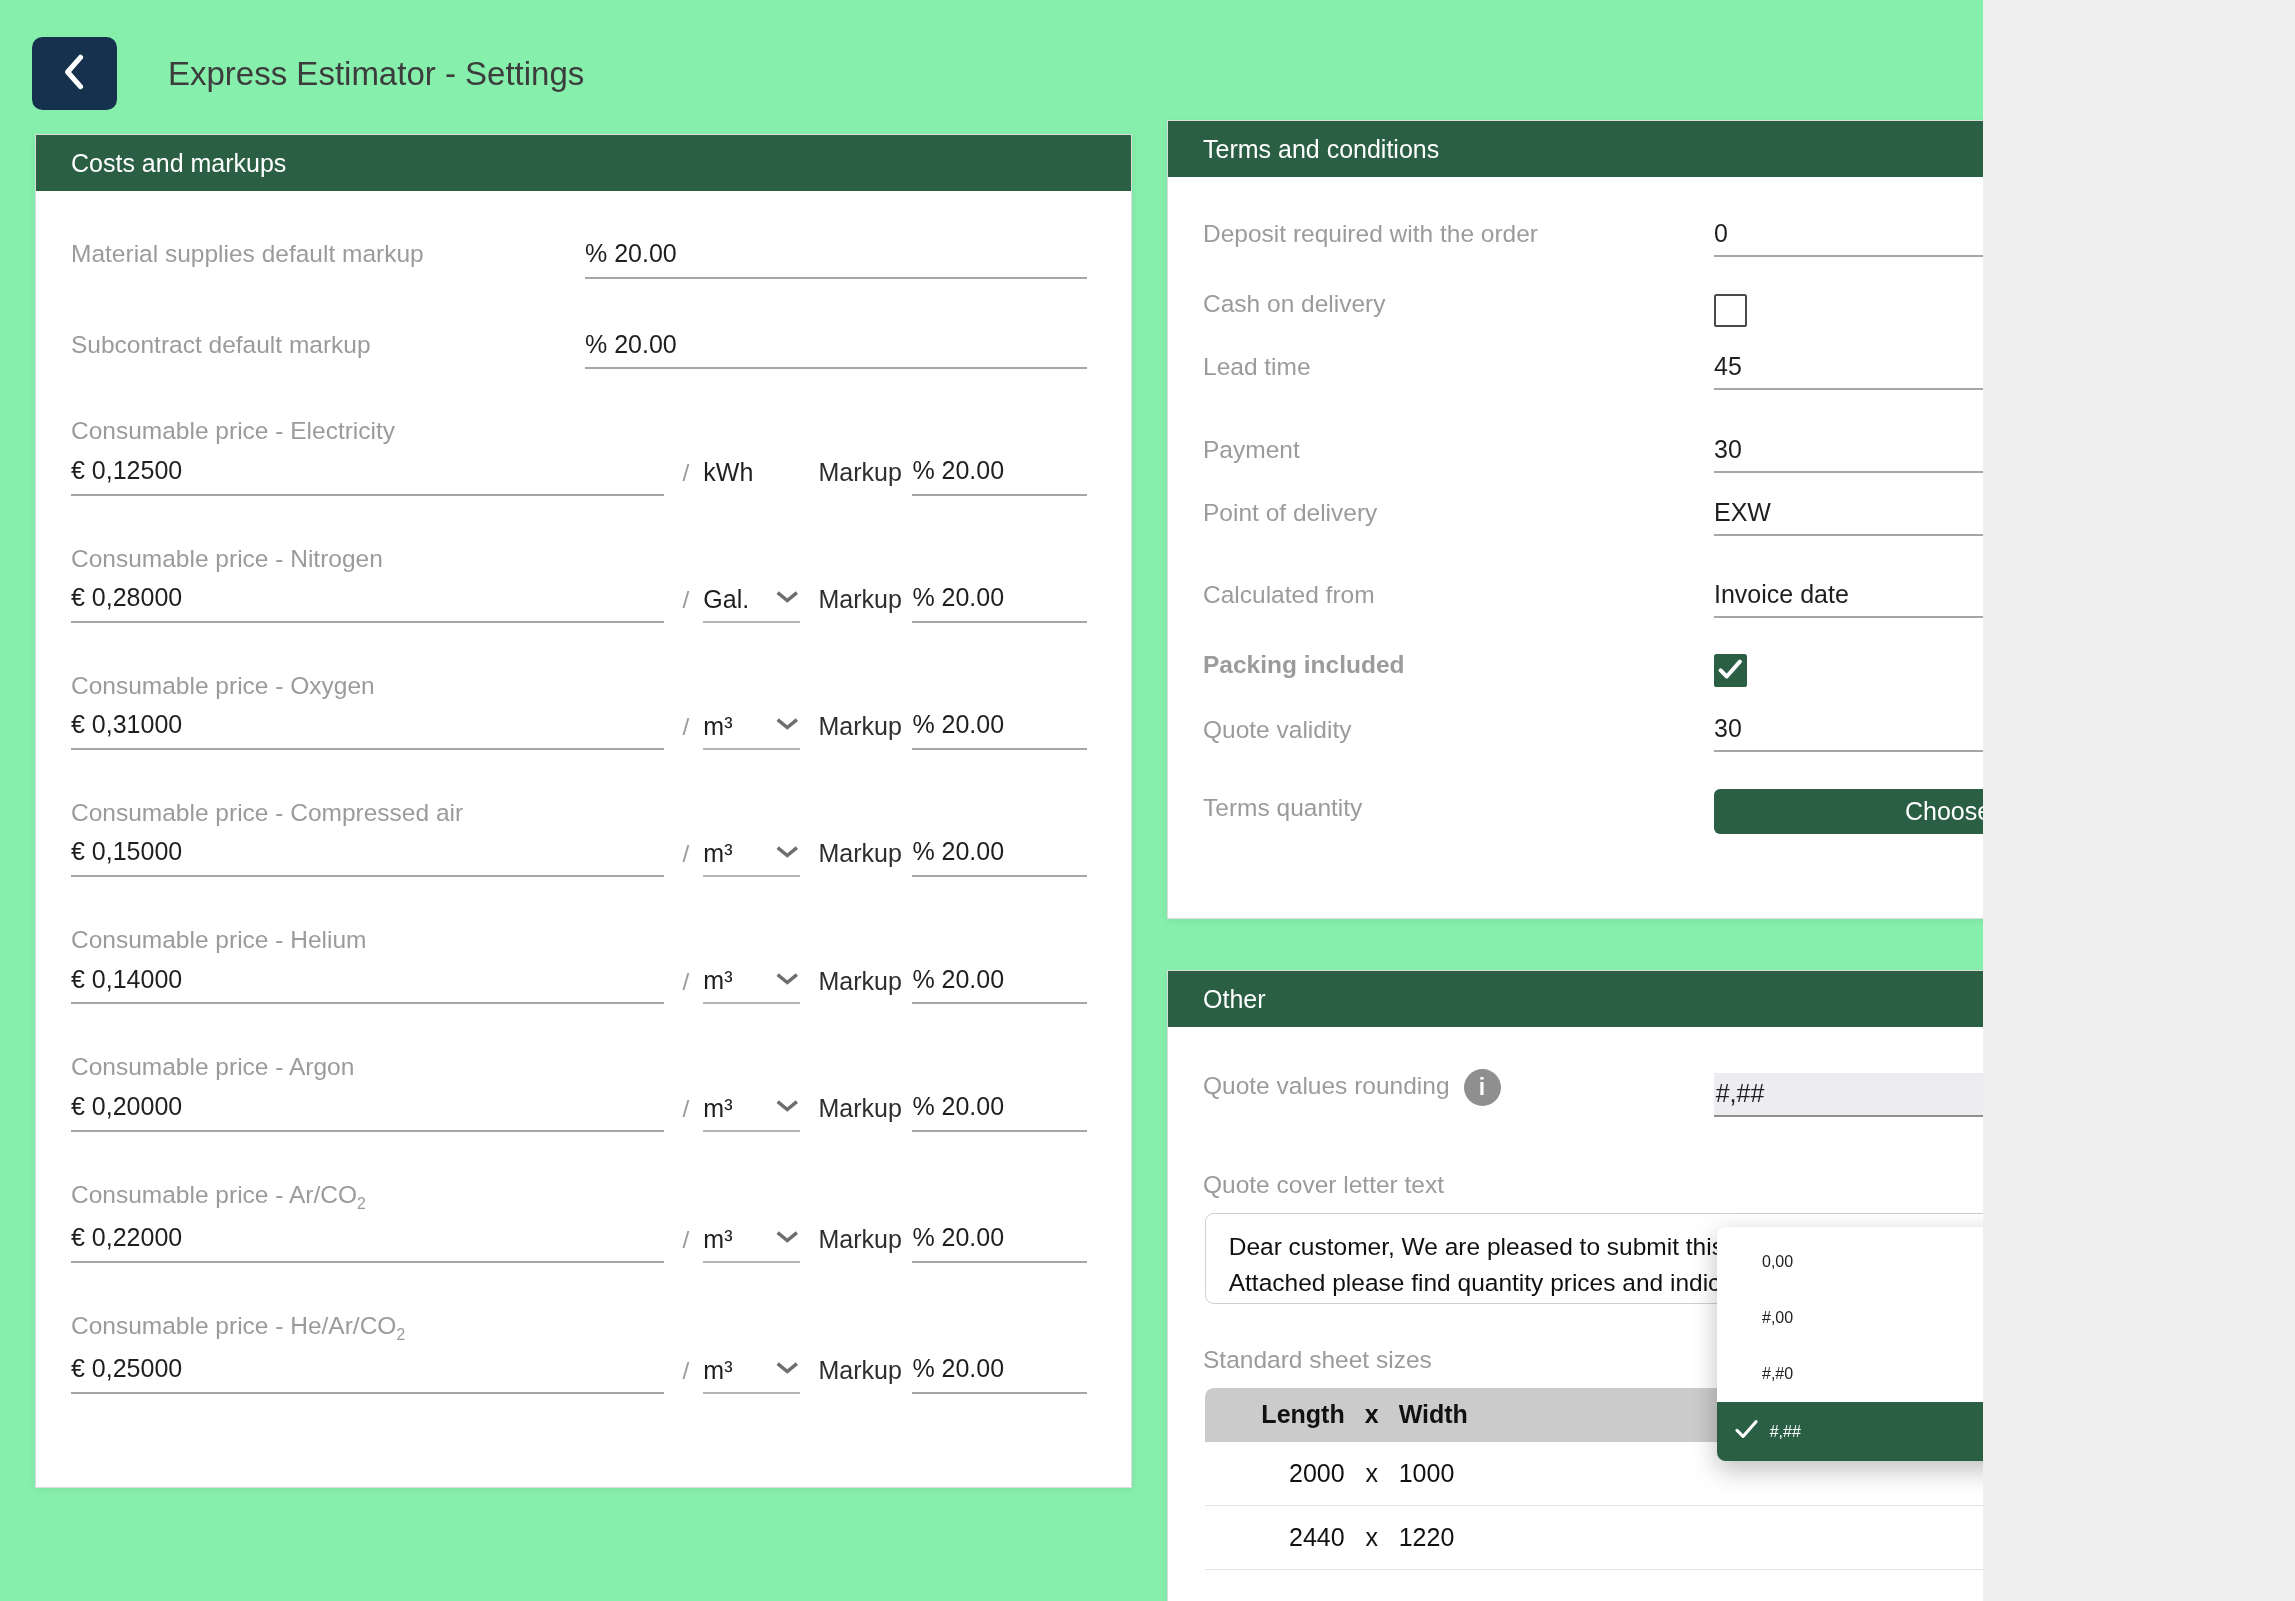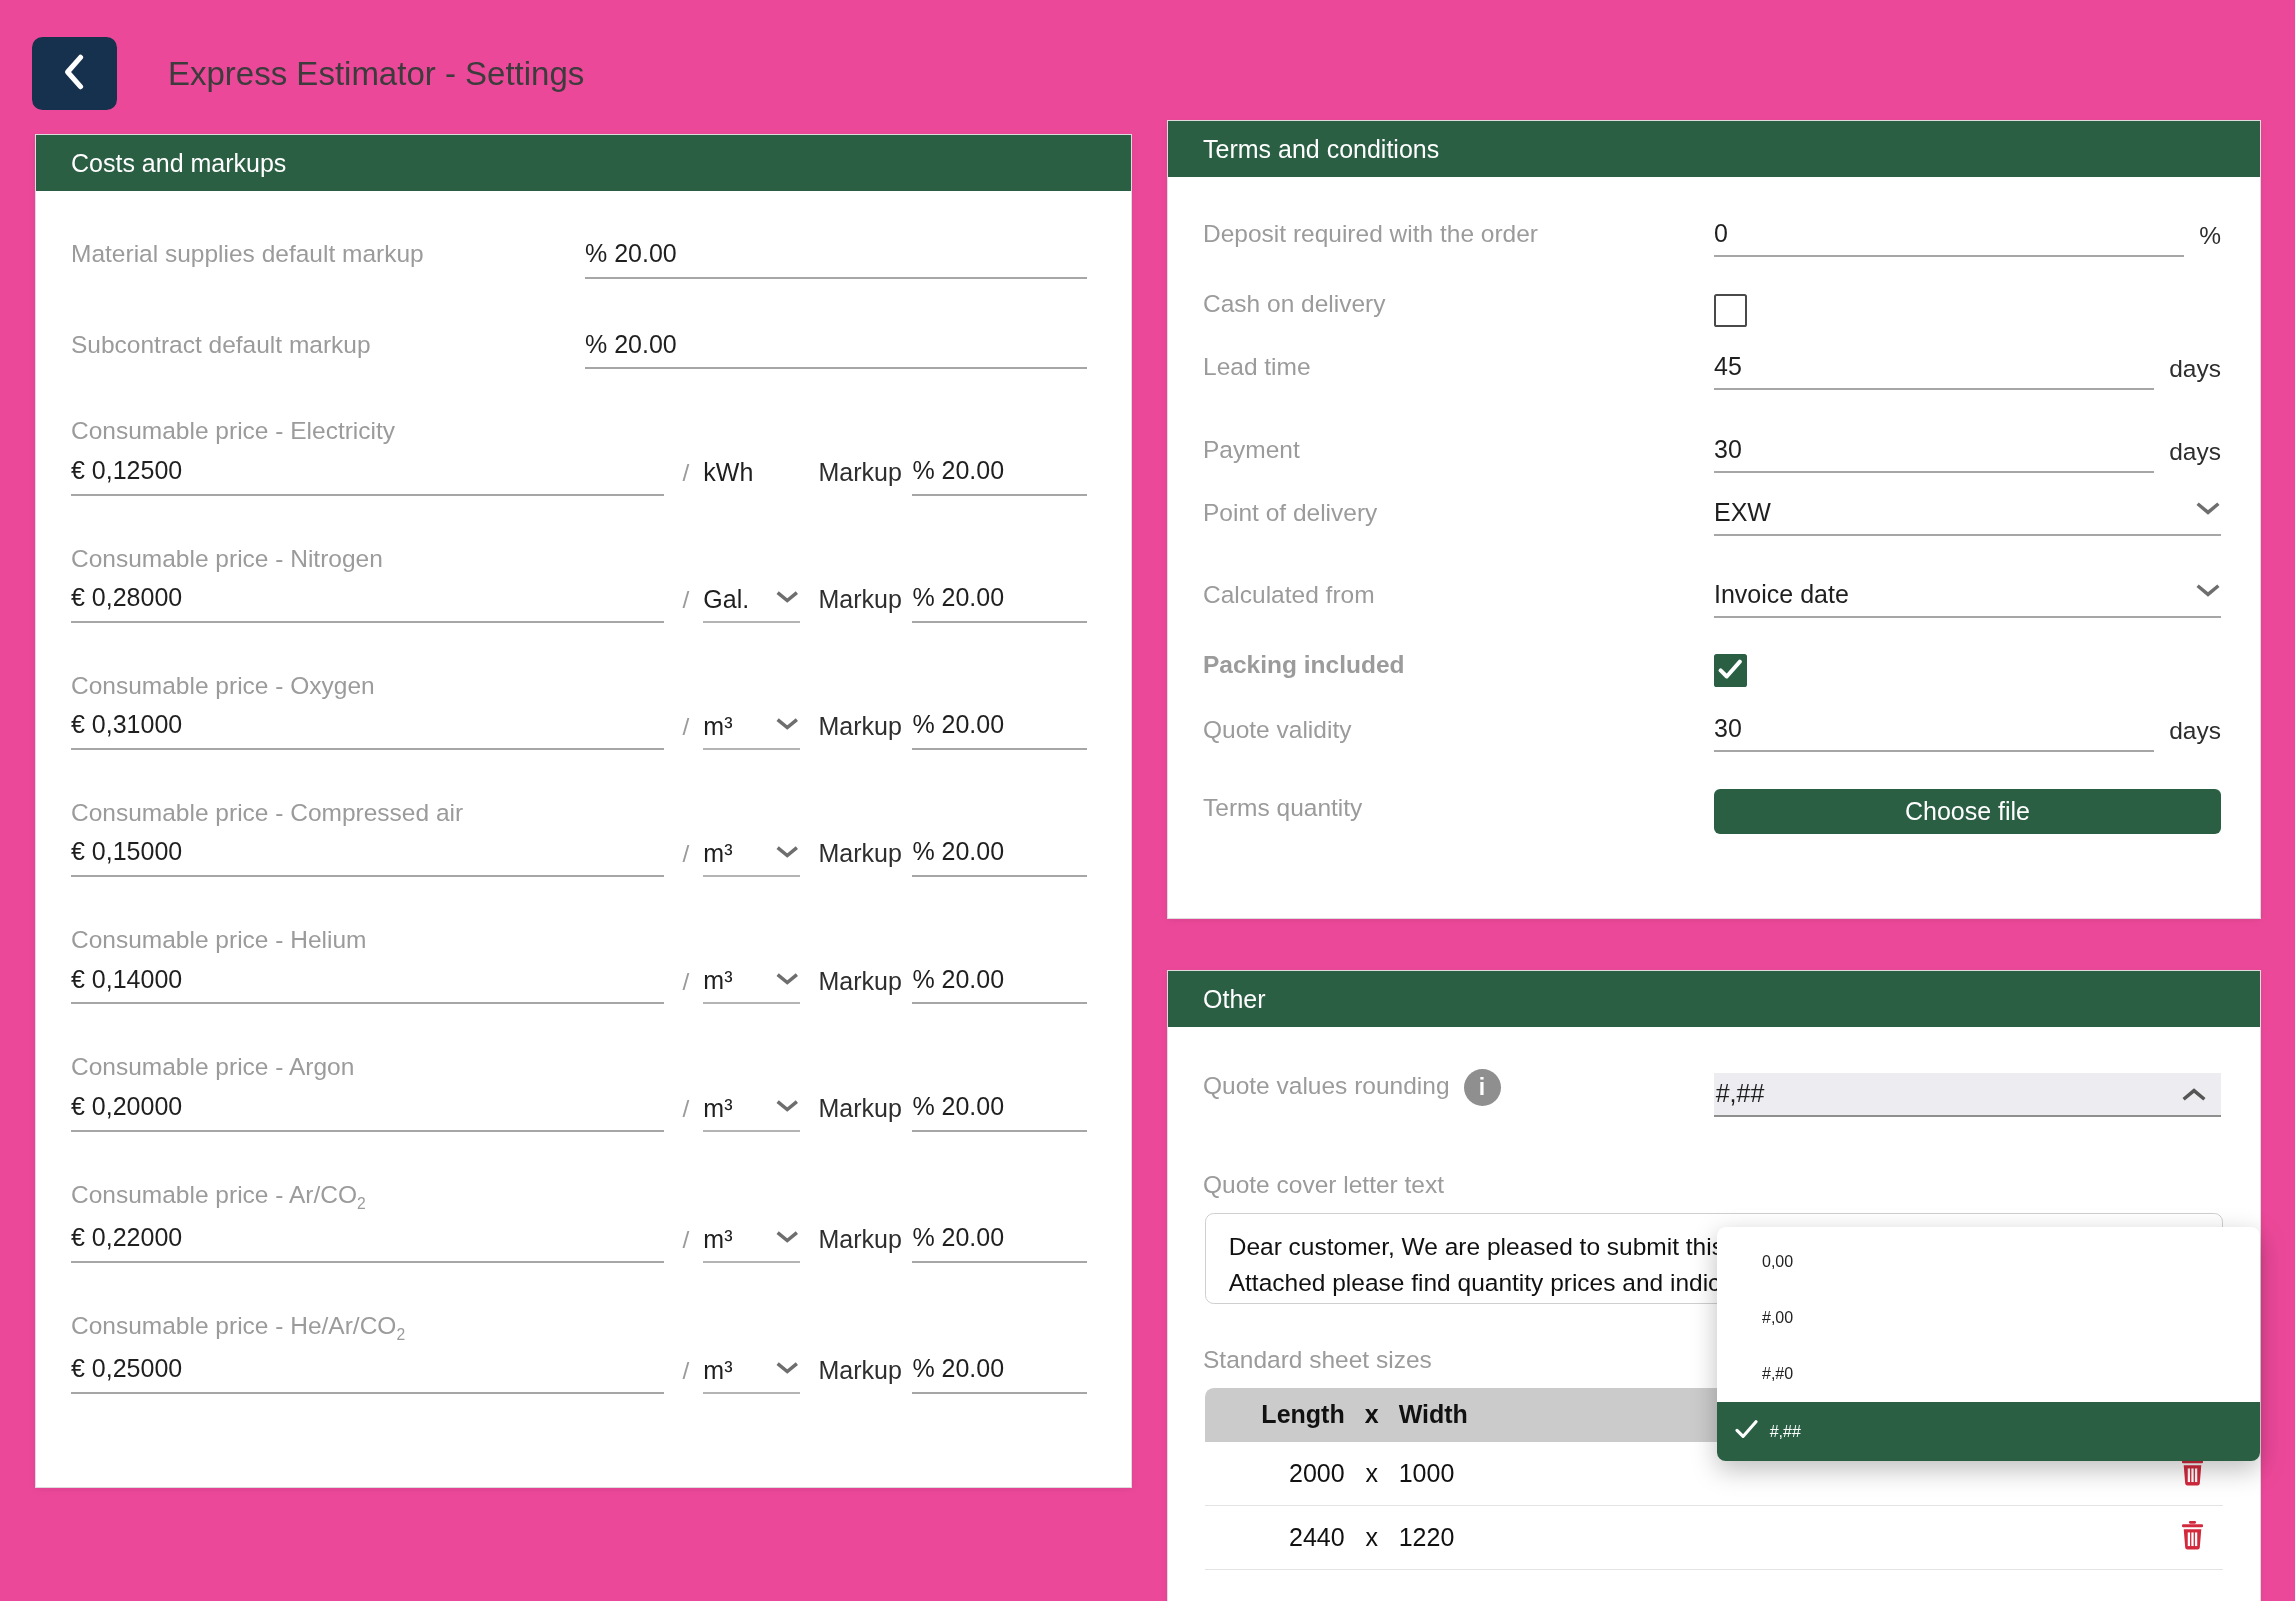--- a/index.html
+++ b/index.html
@@ -1,19 +1,19 @@
 <!DOCTYPE html>
 <html style="font-size:14px"><head>
 <meta charset="utf-8">
 <style>
   * { margin:0; padding:0; box-sizing:border-box; }
   html,body { background:#efefef; }
   .page {
-    position:relative; width:2295px; height:1602px; overflow:hidden;
-    background:#ec4899; font-family:"Liberation Sans","DejaVu Sans",sans-serif;
+    position:relative; width:1983px; height:1602px; overflow:hidden;
+    background:#86efac; font-family:"Liberation Sans","DejaVu Sans",sans-serif;
     color:#1f1f1f;
   }
 
   
   .app-header { position:absolute; left:32px; top:37px; display:flex; align-items:center; gap:51px; }
   .back-btn {
     width:85px; height:73px; background:#16314d; border:none; border-radius:10.5px;
     display:flex; align-items:center; justify-content:center; cursor:pointer;
   }
   .page-title { font-size:33px; color:#3c3c3c; }

